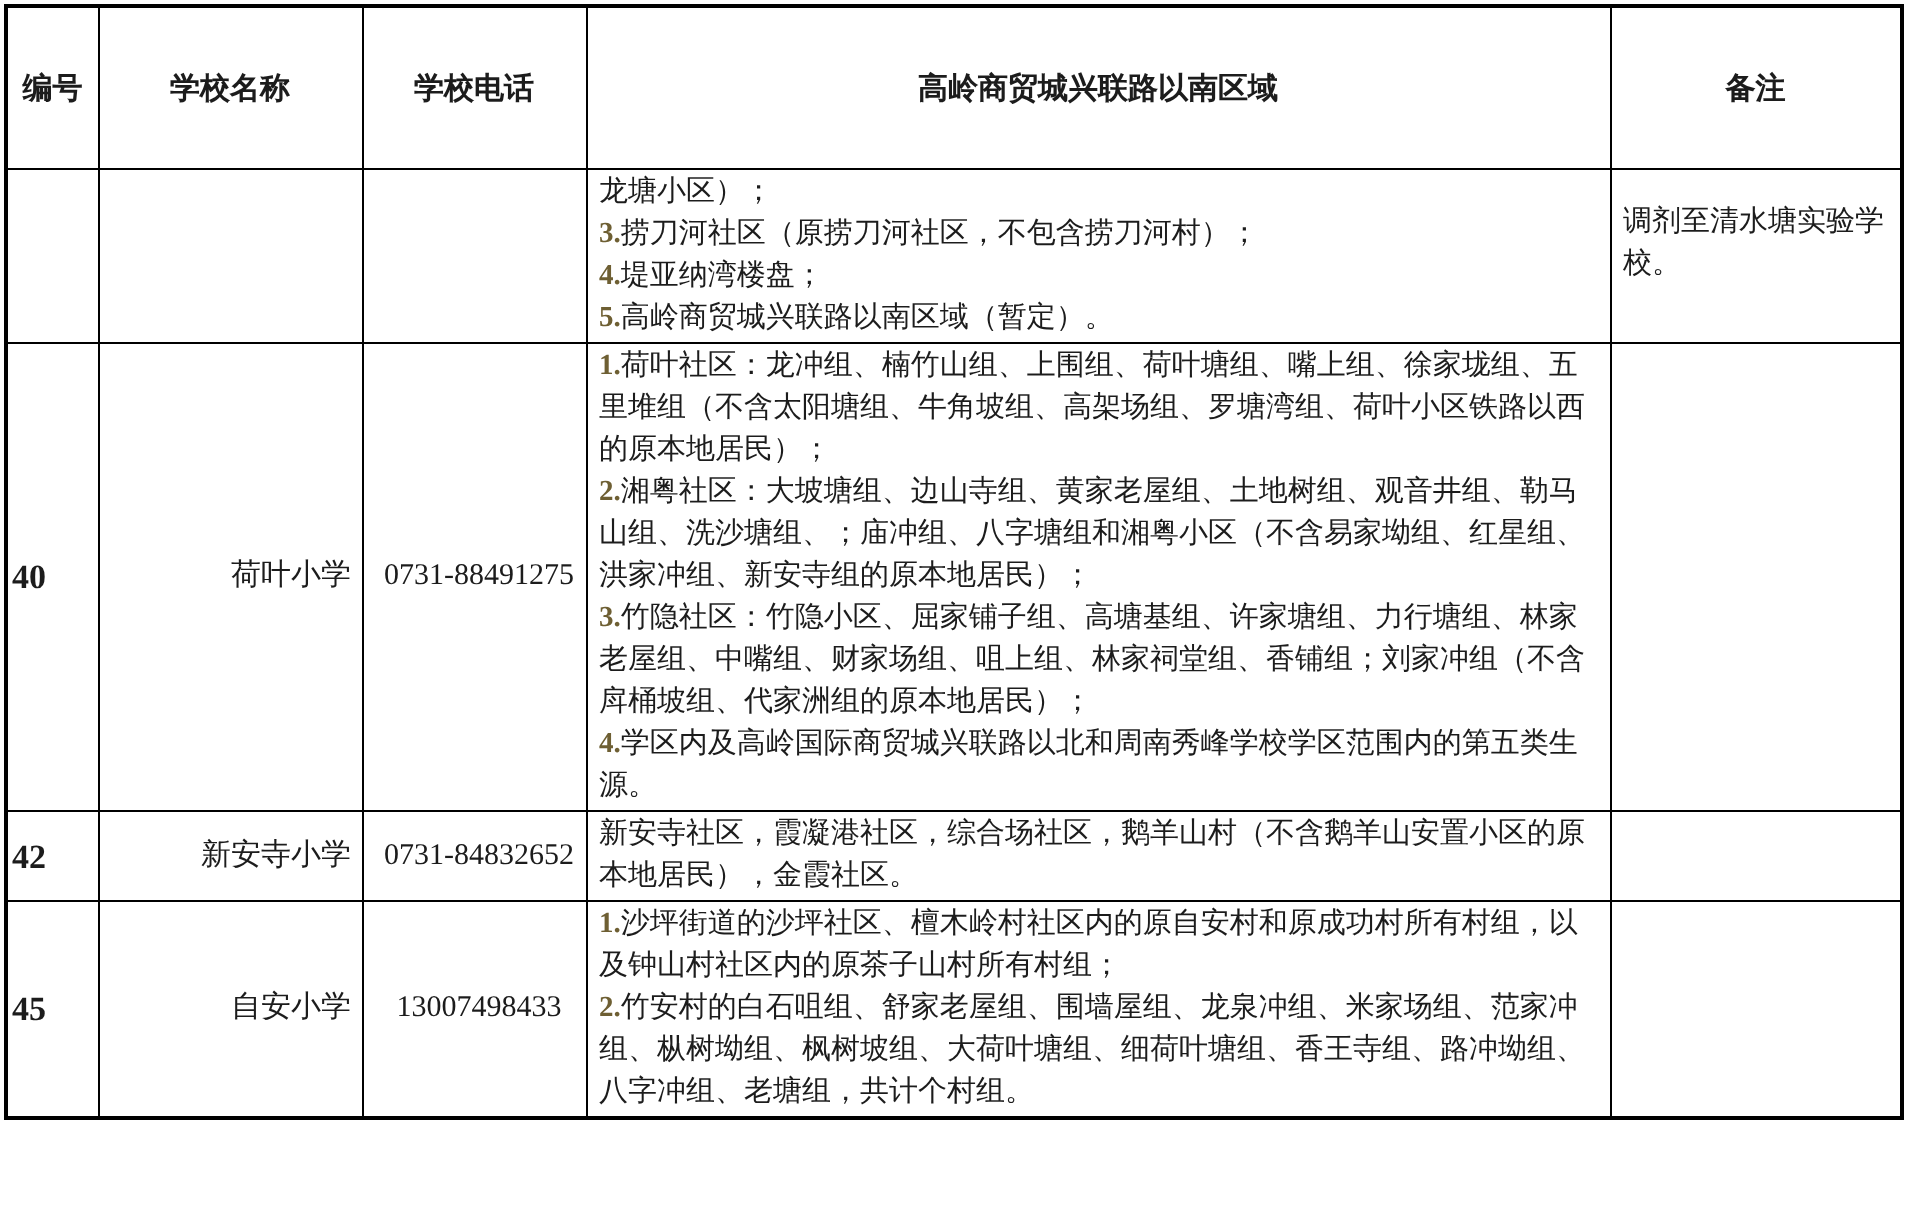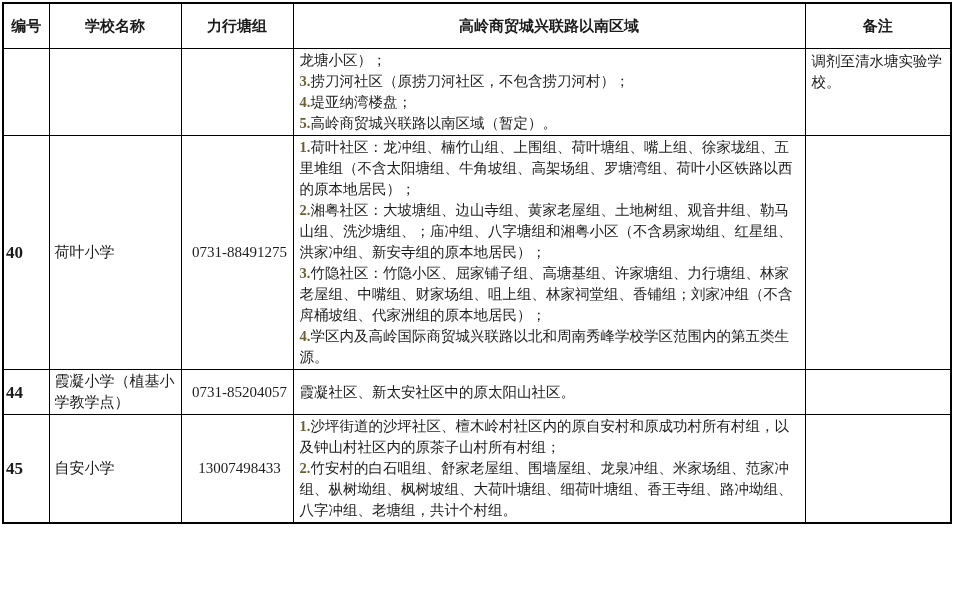--- a/index.html
+++ b/index.html
@@ -23,28 +23,28 @@
   th,td{
     border:1px solid #000;
     vertical-align:middle;
     overflow:hidden;
   }
   th{
     height:40px;
     font-size:15px;
     font-weight:bold;
     text-align:center;
-    padding:2px 3px;
+    padding:20px 3px;
   }
   td{font-size:14.5px;line-height:21px;}
   td.id-cell{text-align:left;font-weight:bold;font-size:17px;padding:0 2px;}
-  td.name-cell{text-align:left;padding:1px 5px;font-size:15px;}
+  td.name-cell{text-align:right;padding:1px 5px;font-size:15px;}
   td.phone-cell{text-align:center;padding:1px 2px 1px 7px;font-size:15px;}
   td.district-cell{text-align:left;padding:1px 4px 1px 6px;vertical-align:middle;}
-  td.remark-cell{text-align:left;padding:2px 4px 2px 6px;vertical-align:top;}
+  td.remark-cell{text-align:left;padding:16px 4px 2px 6px;vertical-align:top;}
   tr.r0{height:86px;}
   tr.r1{height:211px;}
   tr.r2{height:42px;}
   tr.r3{height:40px;}
   tr.r4{height:44px;}
   tr.r5{height:43px;}
   tr.r6{height:106px;}
   .line{margin:0;}
   .num{font-weight:bold;color:#6e5f33;}
 </style>
@@ -56,21 +56,21 @@
     <col class="c-id">
       <col class="c-name">
       <col class="c-phone">
       <col class="c-district">
       <col class="c-remark">
   </colgroup>
   <thead>
     <tr>
       <th>编号</th>
       <th>学校名称</th>
-      <th>力行塘组</th>
+      <th>学校电话</th>
       <th>高岭商贸城兴联路以南区域</th>
       <th>备注</th>
     </tr>
   </thead>
   <tbody>
     <tr class="r0">
       <td class="id-cell"></td>
       <td class="name-cell"></td>
       <td class="phone-cell"></td>
       <td class="district-cell">
@@ -86,26 +86,26 @@
       <td class="name-cell">荷叶小学</td>
       <td class="phone-cell">0731-88491275</td>
       <td class="district-cell">
           <div class="line"><span class="num">1.</span>荷叶社区：龙冲组、楠竹山组、上围组、荷叶塘组、嘴上组、徐家垅组、五里堆组（不含太阳塘组、牛角坡组、高架场组、罗塘湾组、荷叶小区铁路以西的原本地居民）；</div>
           <div class="line"><span class="num">2.</span>湘粤社区：大坡塘组、边山寺组、黄家老屋组、土地树组、观音井组、勒马山组、洗沙塘组、；庙冲组、八字塘组和湘粤小区（不含易家坳组、红星组、洪家冲组、新安寺组的原本地居民）；</div>
           <div class="line"><span class="num">3.</span>竹隐社区：竹隐小区、屈家铺子组、高塘基组、许家塘组、力行塘组、林家老屋组、中嘴组、财家场组、咀上组、林家祠堂组、香铺组；刘家冲组（不含戽桶坡组、代家洲组的原本地居民）；</div>
           <div class="line"><span class="num">4.</span>学区内及高岭国际商贸城兴联路以北和周南秀峰学校学区范围内的第五类生源。</div>
         </td>
       <td class="remark-cell"></td>
     </tr>
-    <tr class="r5">
-      <td class="id-cell">44</td>
-      <td class="name-cell">霞凝小学（植基小学教学点）</td>
-      <td class="phone-cell">0731-85204057</td>
+    <tr class="r3">
+      <td class="id-cell">42</td>
+      <td class="name-cell">新安寺小学</td>
+      <td class="phone-cell">0731-84832652</td>
       <td class="district-cell">
-          <div class="line">霞凝社区、新太安社区中的原太阳山社区。</div>
+          <div class="line">新安寺社区，霞凝港社区，综合场社区，鹅羊山村（不含鹅羊山安置小区的原本地居民），金霞社区。</div>
         </td>
       <td class="remark-cell"></td>
     </tr>
     <tr class="r6">
       <td class="id-cell">45</td>
       <td class="name-cell">自安小学</td>
       <td class="phone-cell">13007498433</td>
       <td class="district-cell">
           <div class="line"><span class="num">1.</span>沙坪街道的沙坪社区、檀木岭村社区内的原自安村和原成功村所有村组，以及钟山村社区内的原茶子山村所有村组；</div>
           <div class="line"><span class="num">2.</span>竹安村的白石咀组、舒家老屋组、围墙屋组、龙泉冲组、米家场组、范家冲组、枞树坳组、枫树坡组、大荷叶塘组、细荷叶塘组、香王寺组、路冲坳组、八字冲组、老塘组，共计个村组。</div>

